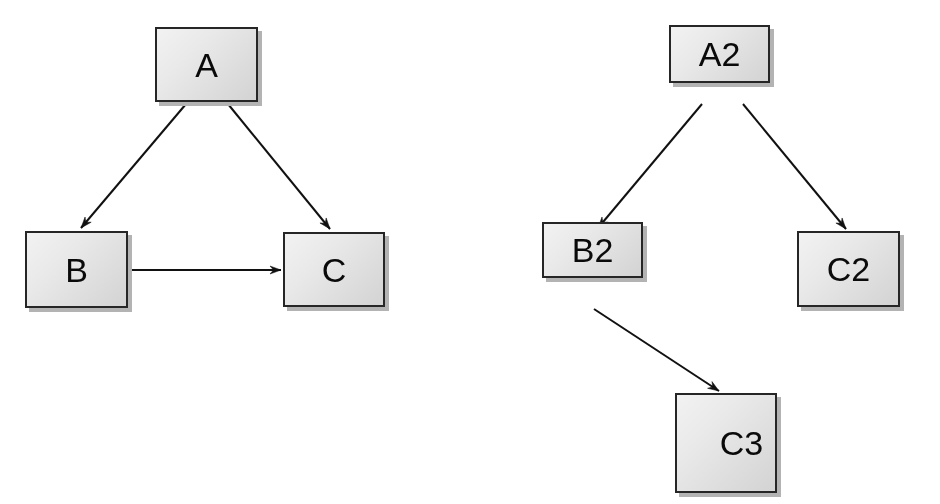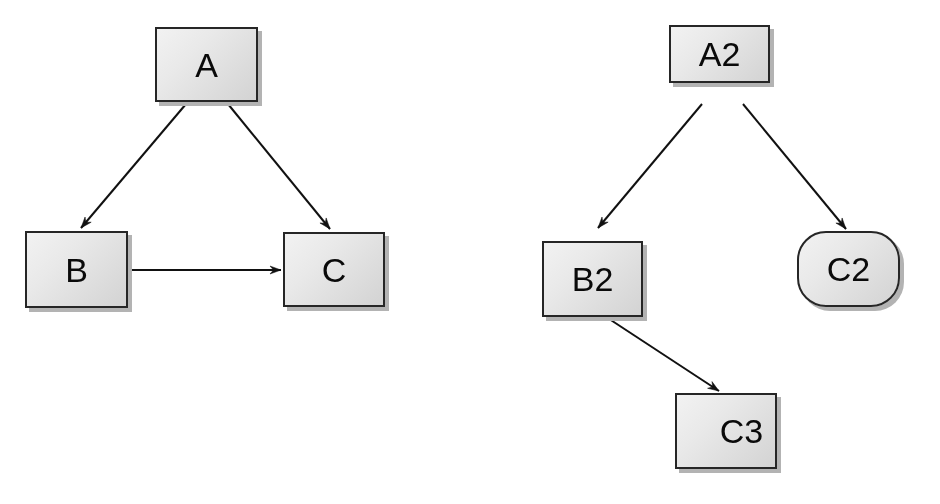--- a/index.html
+++ b/index.html
@@ -63,23 +63,23 @@
       </div>
       <div class="node" style="left: 25px; top: 231px; width: 103px; height: 77px;">
         <span class="node-label">B</span>
       </div>
       <div class="node" style="left: 283px; top: 232px; width: 102px; height: 75px;">
         <span class="node-label">C</span>
       </div>
       <div class="node" style="left: 669px; top: 25px; width: 101px; height: 58px;">
         <span class="node-label">A2</span>
       </div>
-      <div class="node" style="left: 542px; top: 241px; width: 101px; height: 76px;">
+      <div class="node" style="left: 542px; top: 222px; width: 101px; height: 56px;">
         <span class="node-label">B2</span>
       </div>
-      <div class="node" style="left: 797px; top: 231px; width: 103px; height: 76px; border-radius: 29px;">
+      <div class="node" style="left: 797px; top: 231px; width: 103px; height: 76px;">
         <span class="node-label">C2</span>
       </div>
-      <div class="node" style="left: 675px; top: 393px; width: 102px; height: 76px; padding-left: 31px;">
+      <div class="node" style="left: 675px; top: 393px; width: 102px; height: 100px; padding-left: 31px;">
         <span class="node-label">C3</span>
       </div>
     </div>
 </div>
 
 </body></html>

